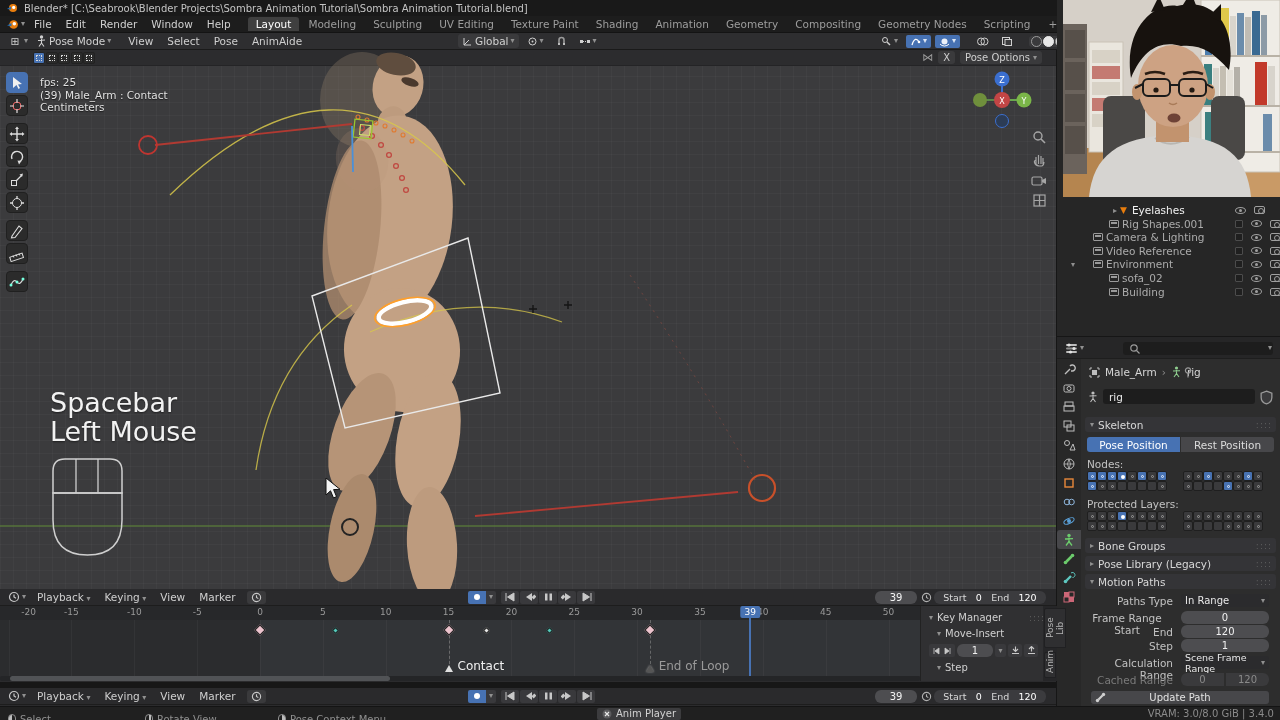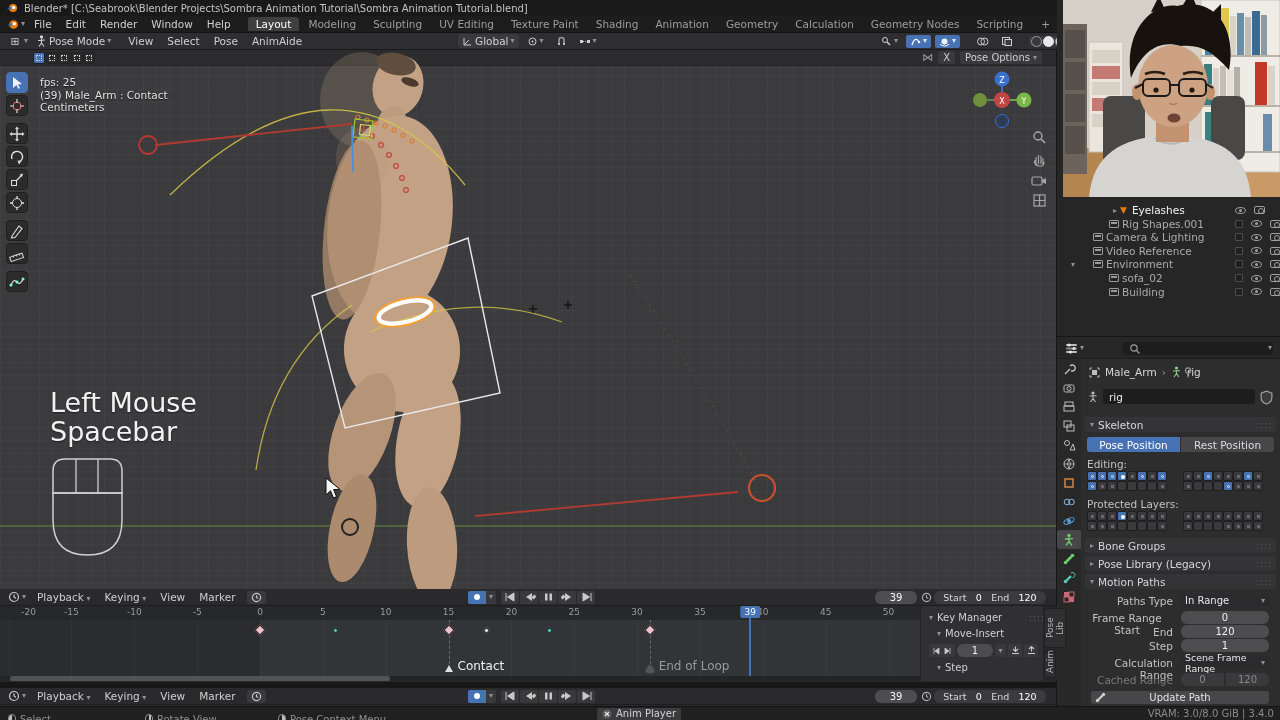--- a/index.html
+++ b/index.html
@@ -152,21 +152,21 @@
     <div style="width:6px;"></div>
     <div id="ws-tabs" style="display:flex;gap:1px;">
         <span class="ws-tab active">Layout</span>
         <span class="ws-tab">Modeling</span>
         <span class="ws-tab">Sculpting</span>
         <span class="ws-tab">UV Editing</span>
         <span class="ws-tab">Texture Paint</span>
         <span class="ws-tab">Shading</span>
         <span class="ws-tab">Animation</span>
         <span class="ws-tab">Geometry</span>
-        <span class="ws-tab">Calculation</span>
+        <span class="ws-tab">Compositing</span>
         <span class="ws-tab">Geometry Nodes</span>
         <span class="ws-tab">Scripting</span>
       </div>
     <span class="ws-tab">+</span>
   </div>
 
   <div class="vheader">
     <span class="vh-btn">
         <span class="hdr-ico">⊞</span>
         <span class="chev">▾</span>
@@ -415,22 +415,22 @@
         <path d="M755,430 Q700,330 628,222" stroke="#8a4a42" stroke-width="1" stroke-dasharray="2,5" opacity=".7"></path>
         <g stroke="#151515" stroke-width="1.4">
           <path d="M529,259 L537,259 M533,255 L533,263"></path>
           <path d="M564,255 L572,255 M568,251 L568,259"></path>
         </g>
         <circle cx="350" cy="477" r="8" stroke="#232323" stroke-width="2"></circle>
       </g>
     </svg>
 
     <div class="screencast-text">
+      <div>Spacebar</div>
       <div>Left Mouse</div>
-      <div>Spacebar</div>
     </div>
     <svg class="abs" style="left:52px;top:408px;" width="72" height="99">
       <path d="M13,1 L58,1 Q70,1 70,13 L70,35 L1,35 L1,13 Q1,1 13,1 Z" fill="none" stroke="#cfcfcf" stroke-width="1.5"></path>
       <line x1="24" y1="1" x2="24" y2="35" stroke="#cfcfcf" stroke-width="1.3"></line>
       <line x1="46" y1="1" x2="46" y2="35" stroke="#cfcfcf" stroke-width="1.3"></line>
       <path d="M1,35 L70,35 L70,62 Q70,97 35.5,97 Q1,97 1,62 Z" fill="none" stroke="#cfcfcf" stroke-width="1.5"></path>
     </svg>
 
     <svg class="cursor-arrow" style="left:325px;top:428px;" width="16" height="22">
       <polygon points="1,0 1,17 5.5,12.8 8.5,20 11.5,18.6 8.6,11.6 15,11.3" fill="#f4f4f4" stroke="#111" stroke-width="1"></polygon>
@@ -668,21 +668,21 @@
             <path d="M7,1 L12,3 L12,7 Q12,11.5 7,13 Q2,11.5 2,7 L2,3 Z" stroke="#9a9a9a" fill="#3a3a3c" stroke-width="1.2"></path>
           </svg>
 
         <div class="panel-hdr" style="top:58px;">
           <span class="chev">▾</span>
             <span>Skeleton</span>
             <span class="dots">::::</span>
         </div>
         <div class="seg-btn active" style="left:6px;top:78px;width:93px;border-radius:3px 0 0 3px;">Pose Position</div>
         <div class="seg-btn" style="left:100px;top:78px;width:93px;border-radius:0 3px 3px 0;">Rest Position</div>
-        <div class="abs" style="left:6px;top:99px;color:#c2c2c2;">Editing:</div>
+        <div class="abs" style="left:6px;top:99px;color:#c2c2c2;">Nodes:</div>
         <div class="layer-grid" id="lg-ll" style="left:6px;top:112px;">
             <span class="lcell on">
               <span class="ring"></span>
             </span>
             <span class="lcell on">
               <span class="ring"></span>
             </span>
             <span class="lcell on">
               <span class="ring"></span>
             </span>

